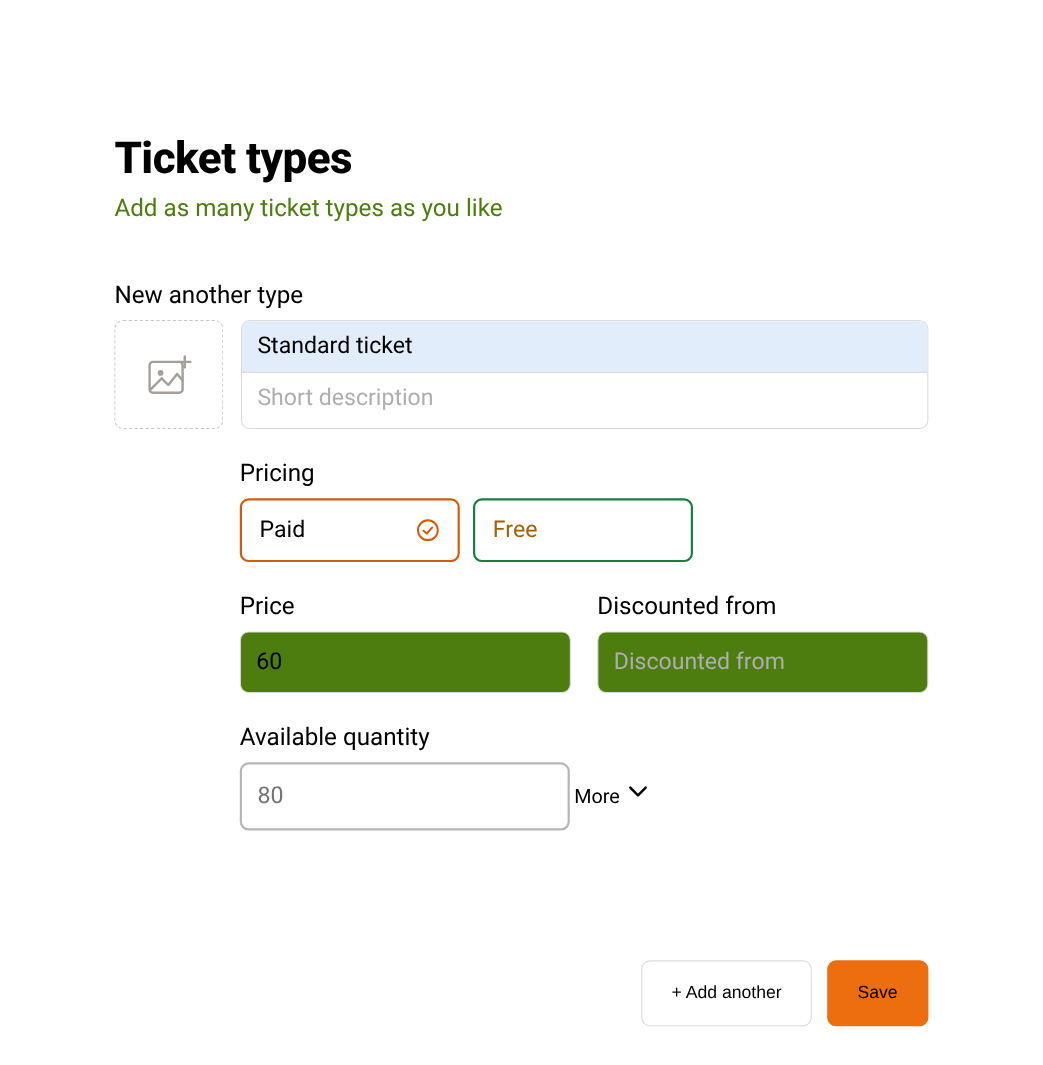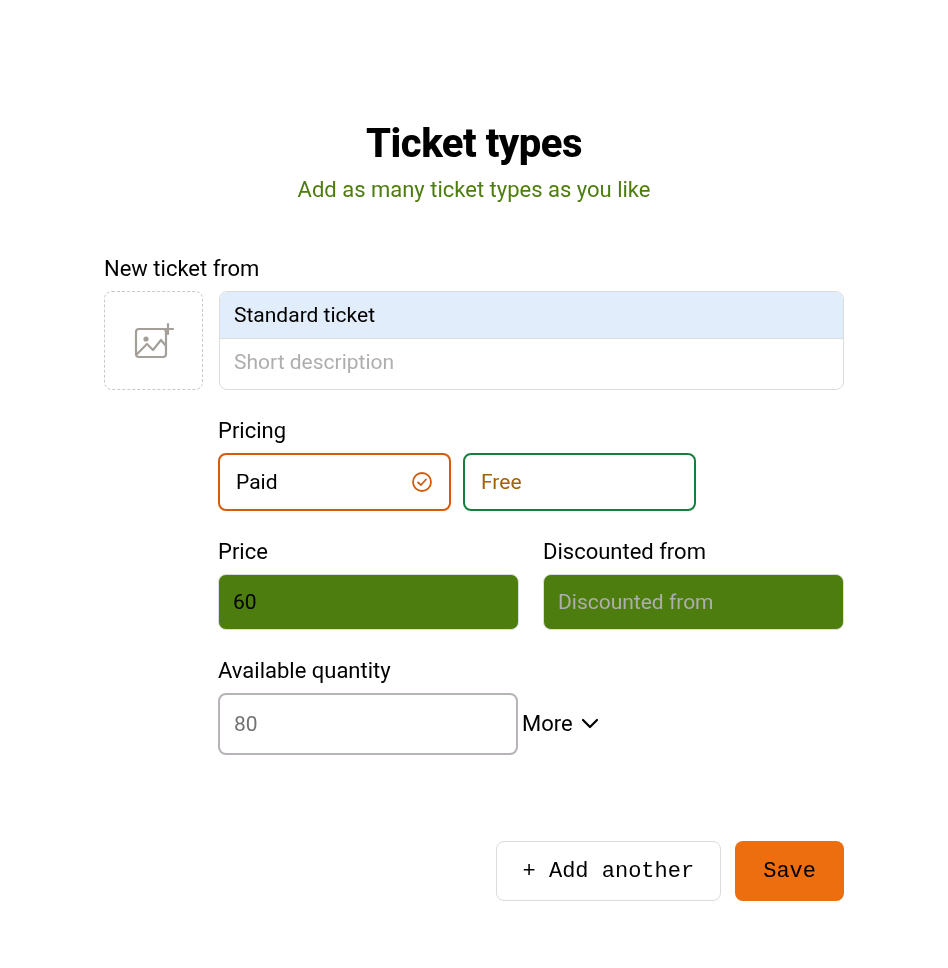--- a/index.html
+++ b/index.html
@@ -9,21 +9,21 @@
       color: #000;
       width: 948px;
       height: 968px;
       position: relative;
     }
     .container {
       width: 740px;
       margin: 0 auto;
       padding-top: 120px;
     }
-    .header { text-align: center; margin-bottom: 54px; }
+    .header { text-align: left; margin-bottom: 54px; }
     .title {
       font-size: 40px;
       font-weight: 800;
       letter-spacing: -0.5px;
       margin-bottom: 10px;
     }
     .subtitle {
       font-size: 22px;
       font-weight: 400;
       color: #4d7c0f;
@@ -78,21 +78,21 @@
       font-size: 22px;
       font-weight: 400;
       margin-bottom: 10px;
     }
     .pricing-options {
       display: flex;
       gap: 12px;
       margin-bottom: 28px;
     }
     .price-option {
-      width: 233px;
+      width: 200px;
       height: 58px;
       border-radius: 8px;
       display: flex;
       align-items: center;
       justify-content: space-between;
       padding: 0 16px;
       font-size: 21px;
       cursor: pointer;
       background: #fff;
     }
@@ -135,46 +135,47 @@
       font-size: 21px;
       padding: 0 14px;
       outline: none;
       font-family: inherit;
       color: #737373;
       margin-bottom: 26px;
       background: #fff;
     }
     .more-toggle {
       display: inline-flex;
-      align-items: center;
+      align-items: flex-start;
       gap: 8px;
-      font-size: 22px;
+      font-size: 18px;
       cursor: pointer;
       background: none;
       border: none;
       font-family: inherit;
       color: #000;
       padding: 0;
     }
     .footer {
       display: flex;
       justify-content: flex-end;
       gap: 14px;
       margin-top: 60px;
     }
     .btn {
       height: 60px;
       border-radius: 8px;
-      font-size: 22px;
-      font-family: Liberation Mono, monospace;
+      font-size: 16px;
+      font-family: Liberation Sans, sans-serif;
       cursor: pointer;
       padding: 0 26px;
       display: inline-flex;
       align-items: center;
       justify-content: center;
+      margin-top: 32px;
     }
     .btn-secondary {
       background: #fff;
       border: 1px solid #dcdcdc;
       color: #000;
     }
     .btn-primary {
       background: #ed6e0e;
       border: none;
       color: #000000;
@@ -185,21 +186,21 @@
 </head>
 <body>
 
 <div class="container">
 
   <div class="header">
     <h1 class="title">Ticket types</h1>
     <p class="subtitle">Add as many ticket types as you like</p>
   </div>
 
-  <div class="section-label">New ticket from</div>
+  <div class="section-label">New another type</div>
 
   <div class="row-top">
     <div class="image-upload">
       <svg width="42" height="42" viewBox="0 0 42 42" fill="none">
         <rect x="3" y="9" width="30" height="28" rx="3" stroke="#a59f99" stroke-width="2.2" fill="none"></rect>
         <circle cx="13" cy="19" r="2.6" fill="#a59f99"></circle>
         <path d="M4 34 L14 24 L20 30 L28 20 L33 26" stroke="#a59f99" stroke-width="2.2" fill="none" stroke-linejoin="round" stroke-linecap="round"></path>
         <line x1="35" y1="4" x2="35" y2="14" stroke="#a59f99" stroke-width="2.2" stroke-linecap="round"></line>
         <line x1="30" y1="9" x2="40" y2="9" stroke="#a59f99" stroke-width="2.2" stroke-linecap="round"></line>
       </svg>

